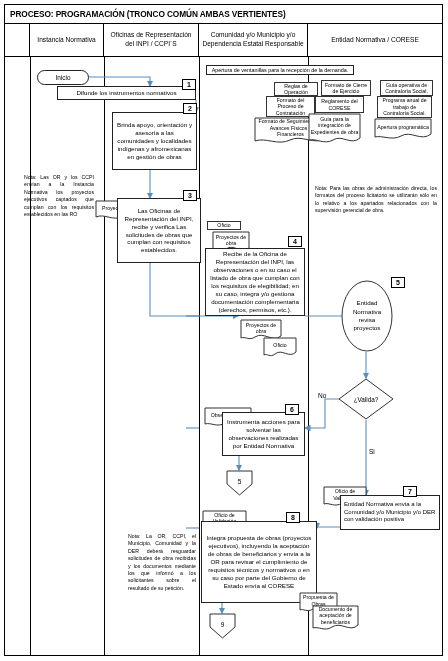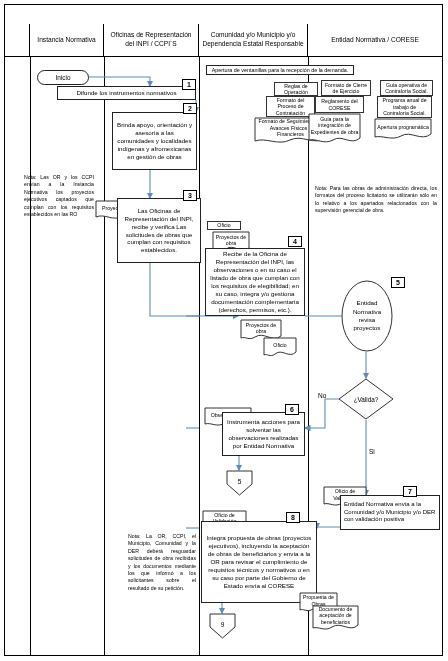--- a/index.html
+++ b/index.html
@@ -49,20 +49,23 @@
 
   .elabel{position:absolute;font-size:6.5px;color:#000;}
 </style>
 </head>
 <body>
 
 <div id="page">
 
   <div class="frame"></div>
 
+  <div class="title-bar">
+    <span>PROCESO: PROGRAMACIÓN (TRONCO COMÚN AMBAS VERTIENTES)</span>
+  </div>
 
   <div class="hdr" style="left:5px;width:25px;border-right:1px solid #000;"></div>
   <div class="hdr" style="left:30px;width:74px;">
     <span>Instancia Normativa</span>
   </div>
   <div class="hdr" style="left:104px;width:95px;">
     <span>Oficinas de Representación del INPI / CCPI´S</span>
   </div>
   <div class="hdr" style="left:199px;width:109px;">
     <span>Comunidad y/o Municipio y/o Dependencia Estatal Responsable</span>

